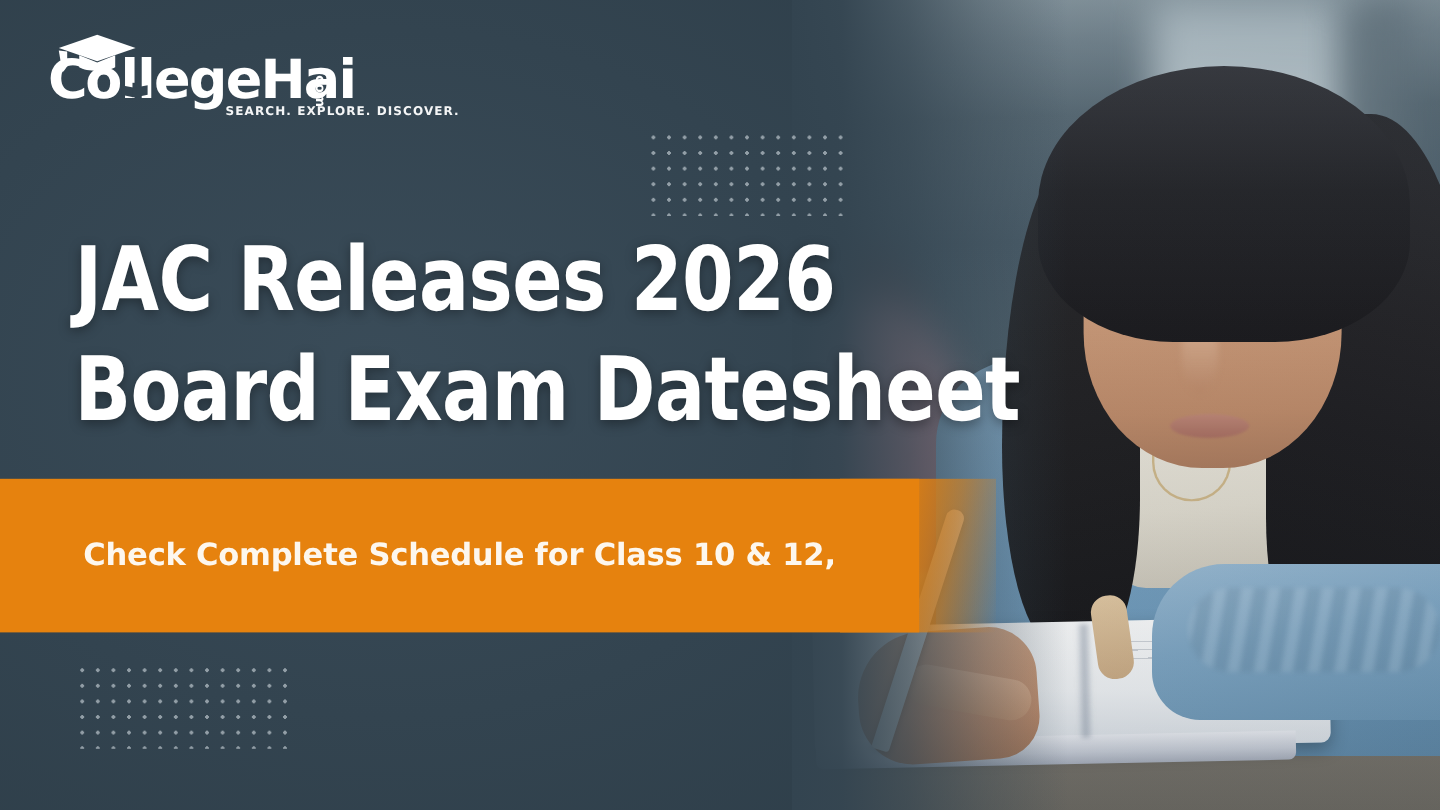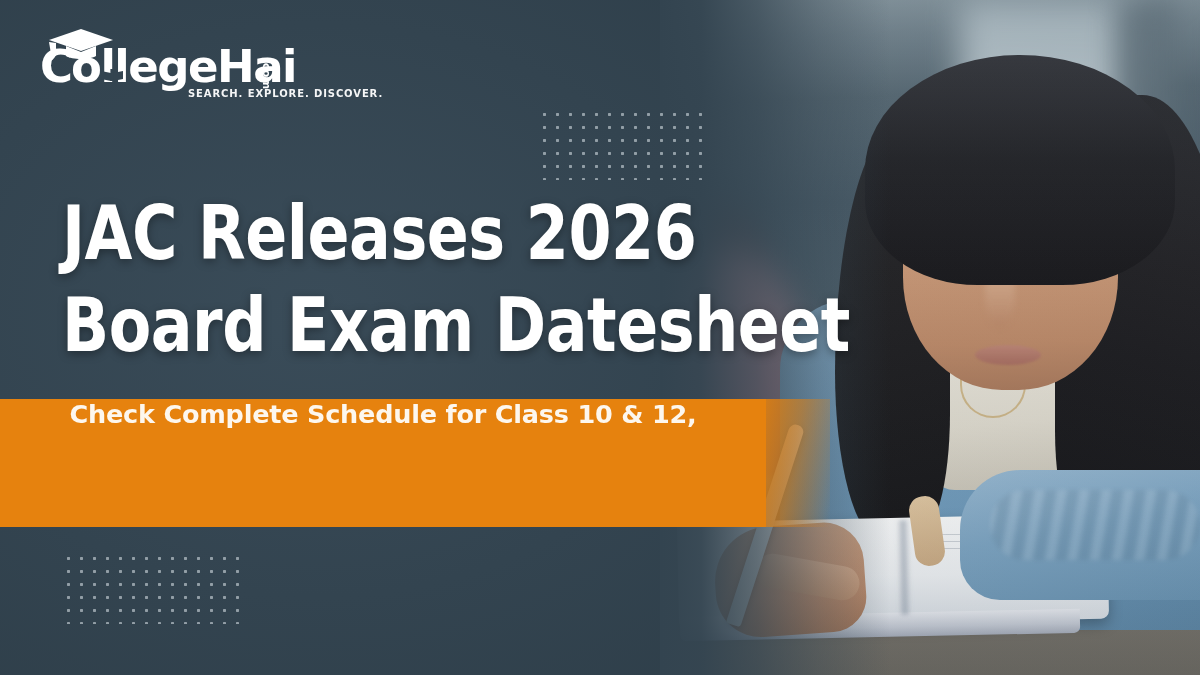--- a/index.html
+++ b/index.html
@@ -382,20 +382,21 @@
     width: 130px; height: 128px;
     background: linear-gradient(100deg, #e6820e 0%, rgba(230,130,14,.92) 38%, rgba(230,130,14,.55) 68%, rgba(230,130,14,0) 100%);
   }
   .subband-text {
     position: absolute;
     left: 0; top: 399px;
     width: 766px; height: 128px;
     display: flex;
     flex-direction: column;
     align-items: center;
+    justify-content: center;
     gap: 6px;
   }
   .subband-line {
     color: #fdf7ee;
     font-family: "DejaVu Sans", sans-serif;
     font-size: 25.5px;
     font-weight: 700;
     letter-spacing: -0.2px;
     line-height: 1.18;
     white-space: nowrap;

